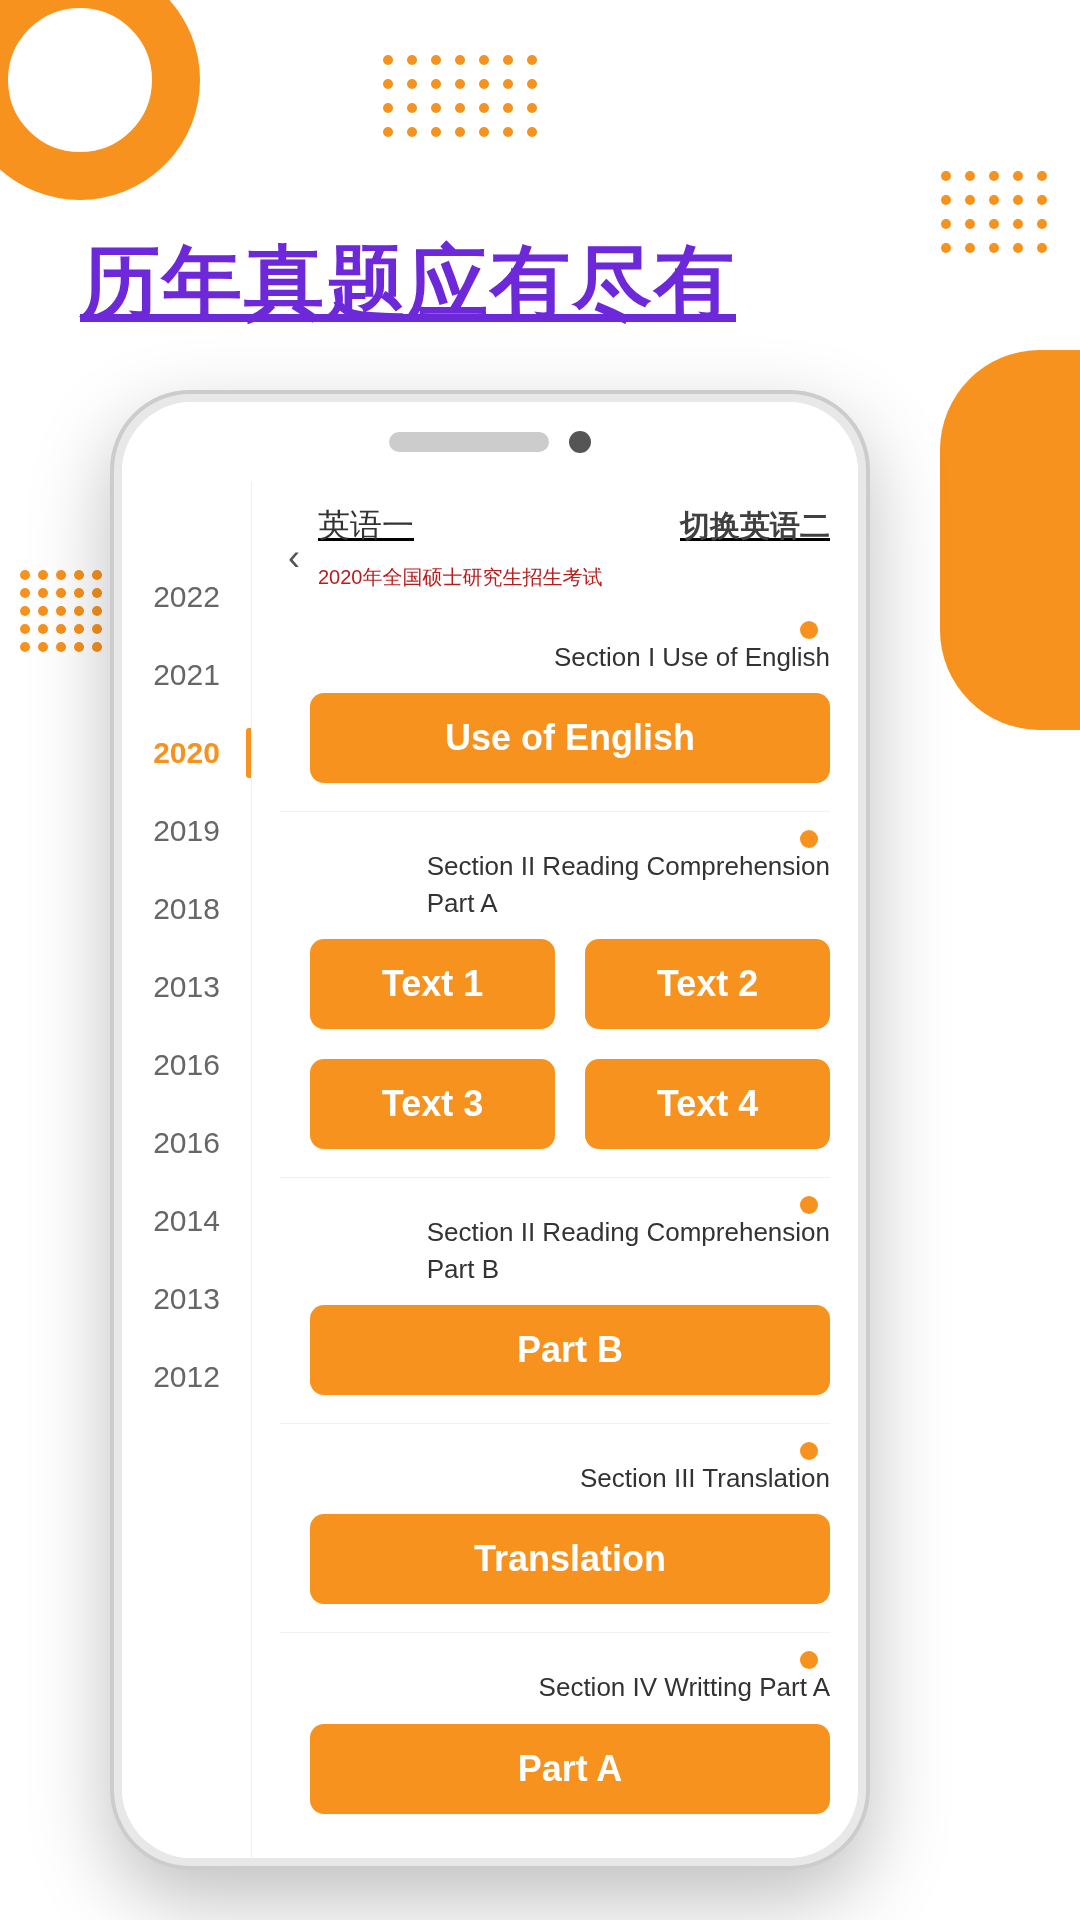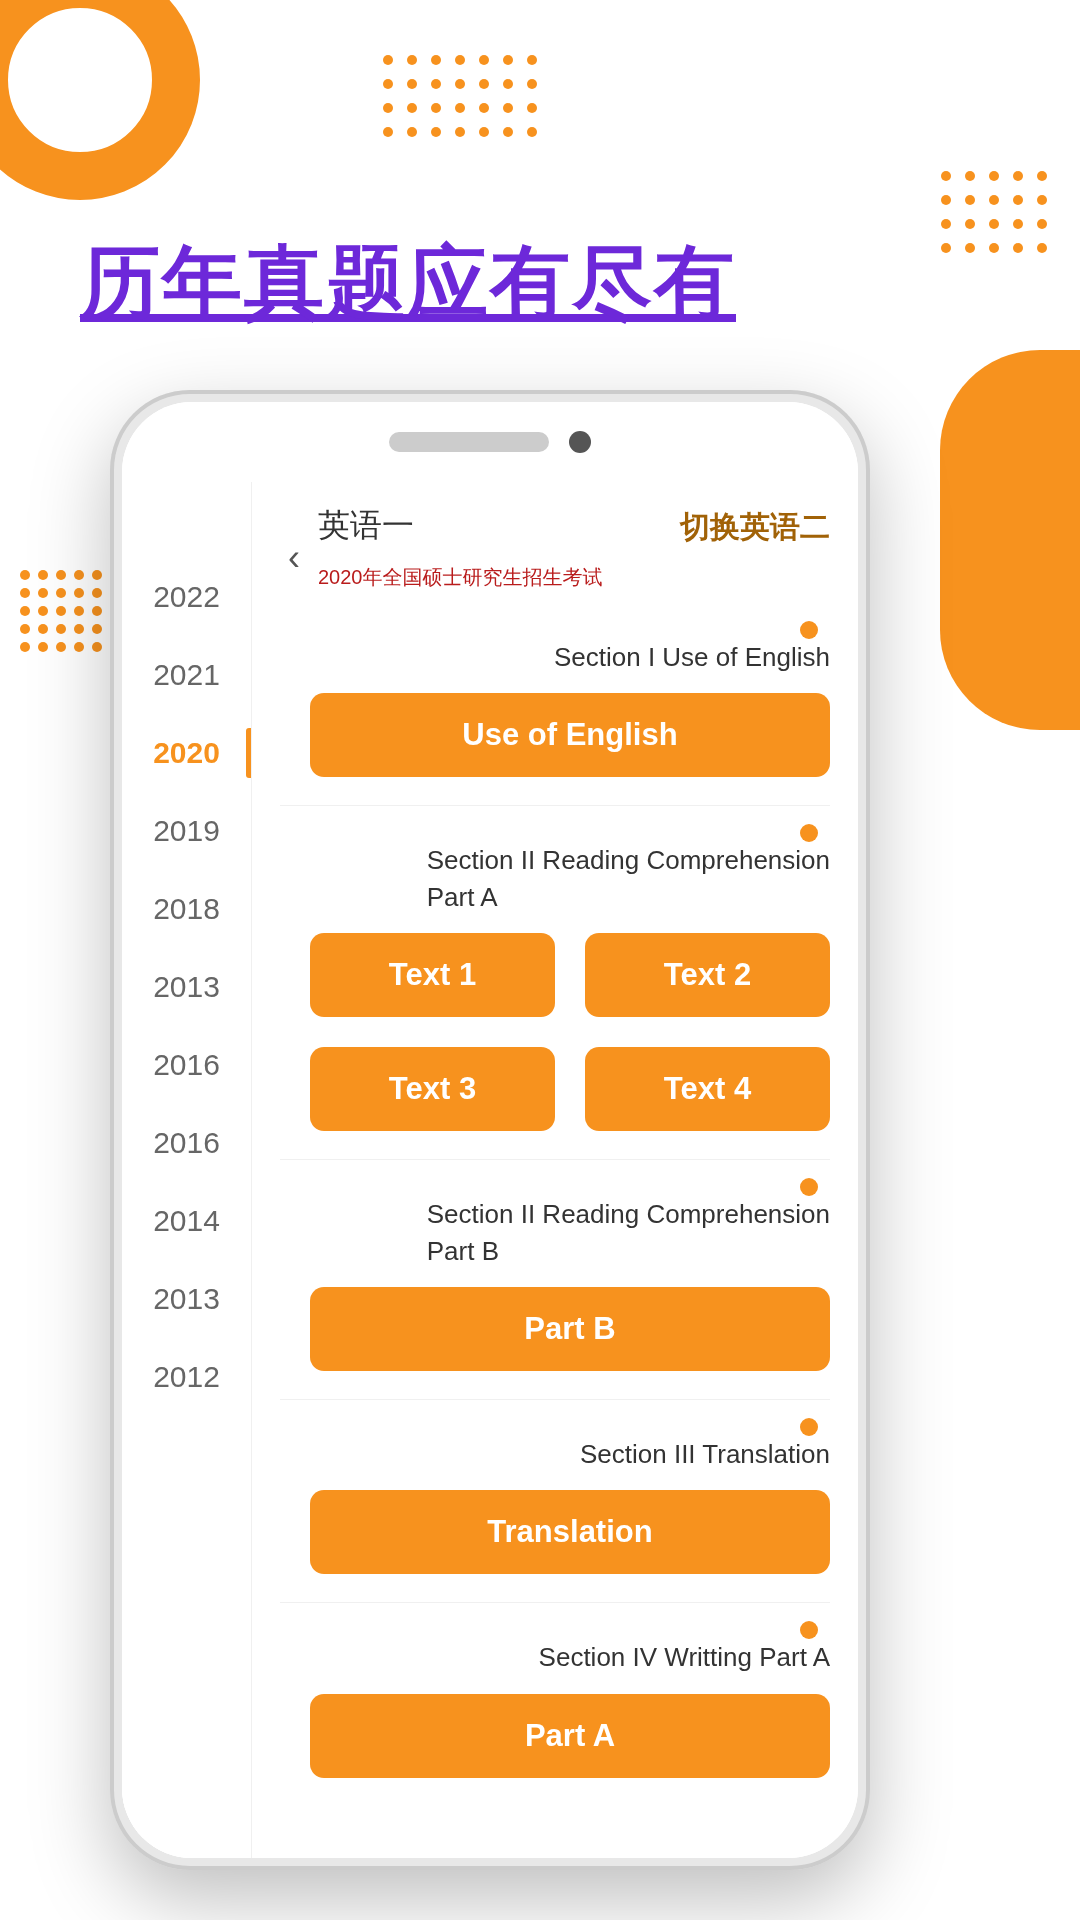--- a/index.html
+++ b/index.html
@@ -187,31 +187,32 @@
     }
     .back-btn {
       font-size: 36px;
       color: #555;
       cursor: pointer;
       padding: 8px;
     }
     .header-title-row {
       display: flex;
       justify-content: space-between;
-      align-items: flex-end;
+      align-items: center;
       padding: 0 0 8px 0;
+      text-decoration: underline;
     }
     .header-title {
       font-size: 32px;
       color: #333;
       font-weight: 500;
     }
     .switch-btn {
       font-size: 30px;
-      color: #a16207;
+      color: #404040;
       font-weight: 700;
       cursor: pointer;
     }
     .exam-year-title {
       font-size: 20px;
       color: #b91c1c;
       padding: 8px 0 20px 0;
     }
 
     
@@ -249,21 +250,21 @@
       gap: 16px;
       margin-bottom: 28px;
       padding-left: 30px;
     }
     .orange-btn {
       background: #f7921e;
       color: #fff;
       border: none;
       border-radius: 14px;
       padding: 24px 10px;
-      font-size: 31px;
+      font-size: 36px;
       font-weight: 700;
       cursor: pointer;
       text-align: center;
       width: 100%;
     }
     .section-divider {
       height: 1px;
       background: #f0f0f0;
       margin: 10px 0 18px 0;
     }

